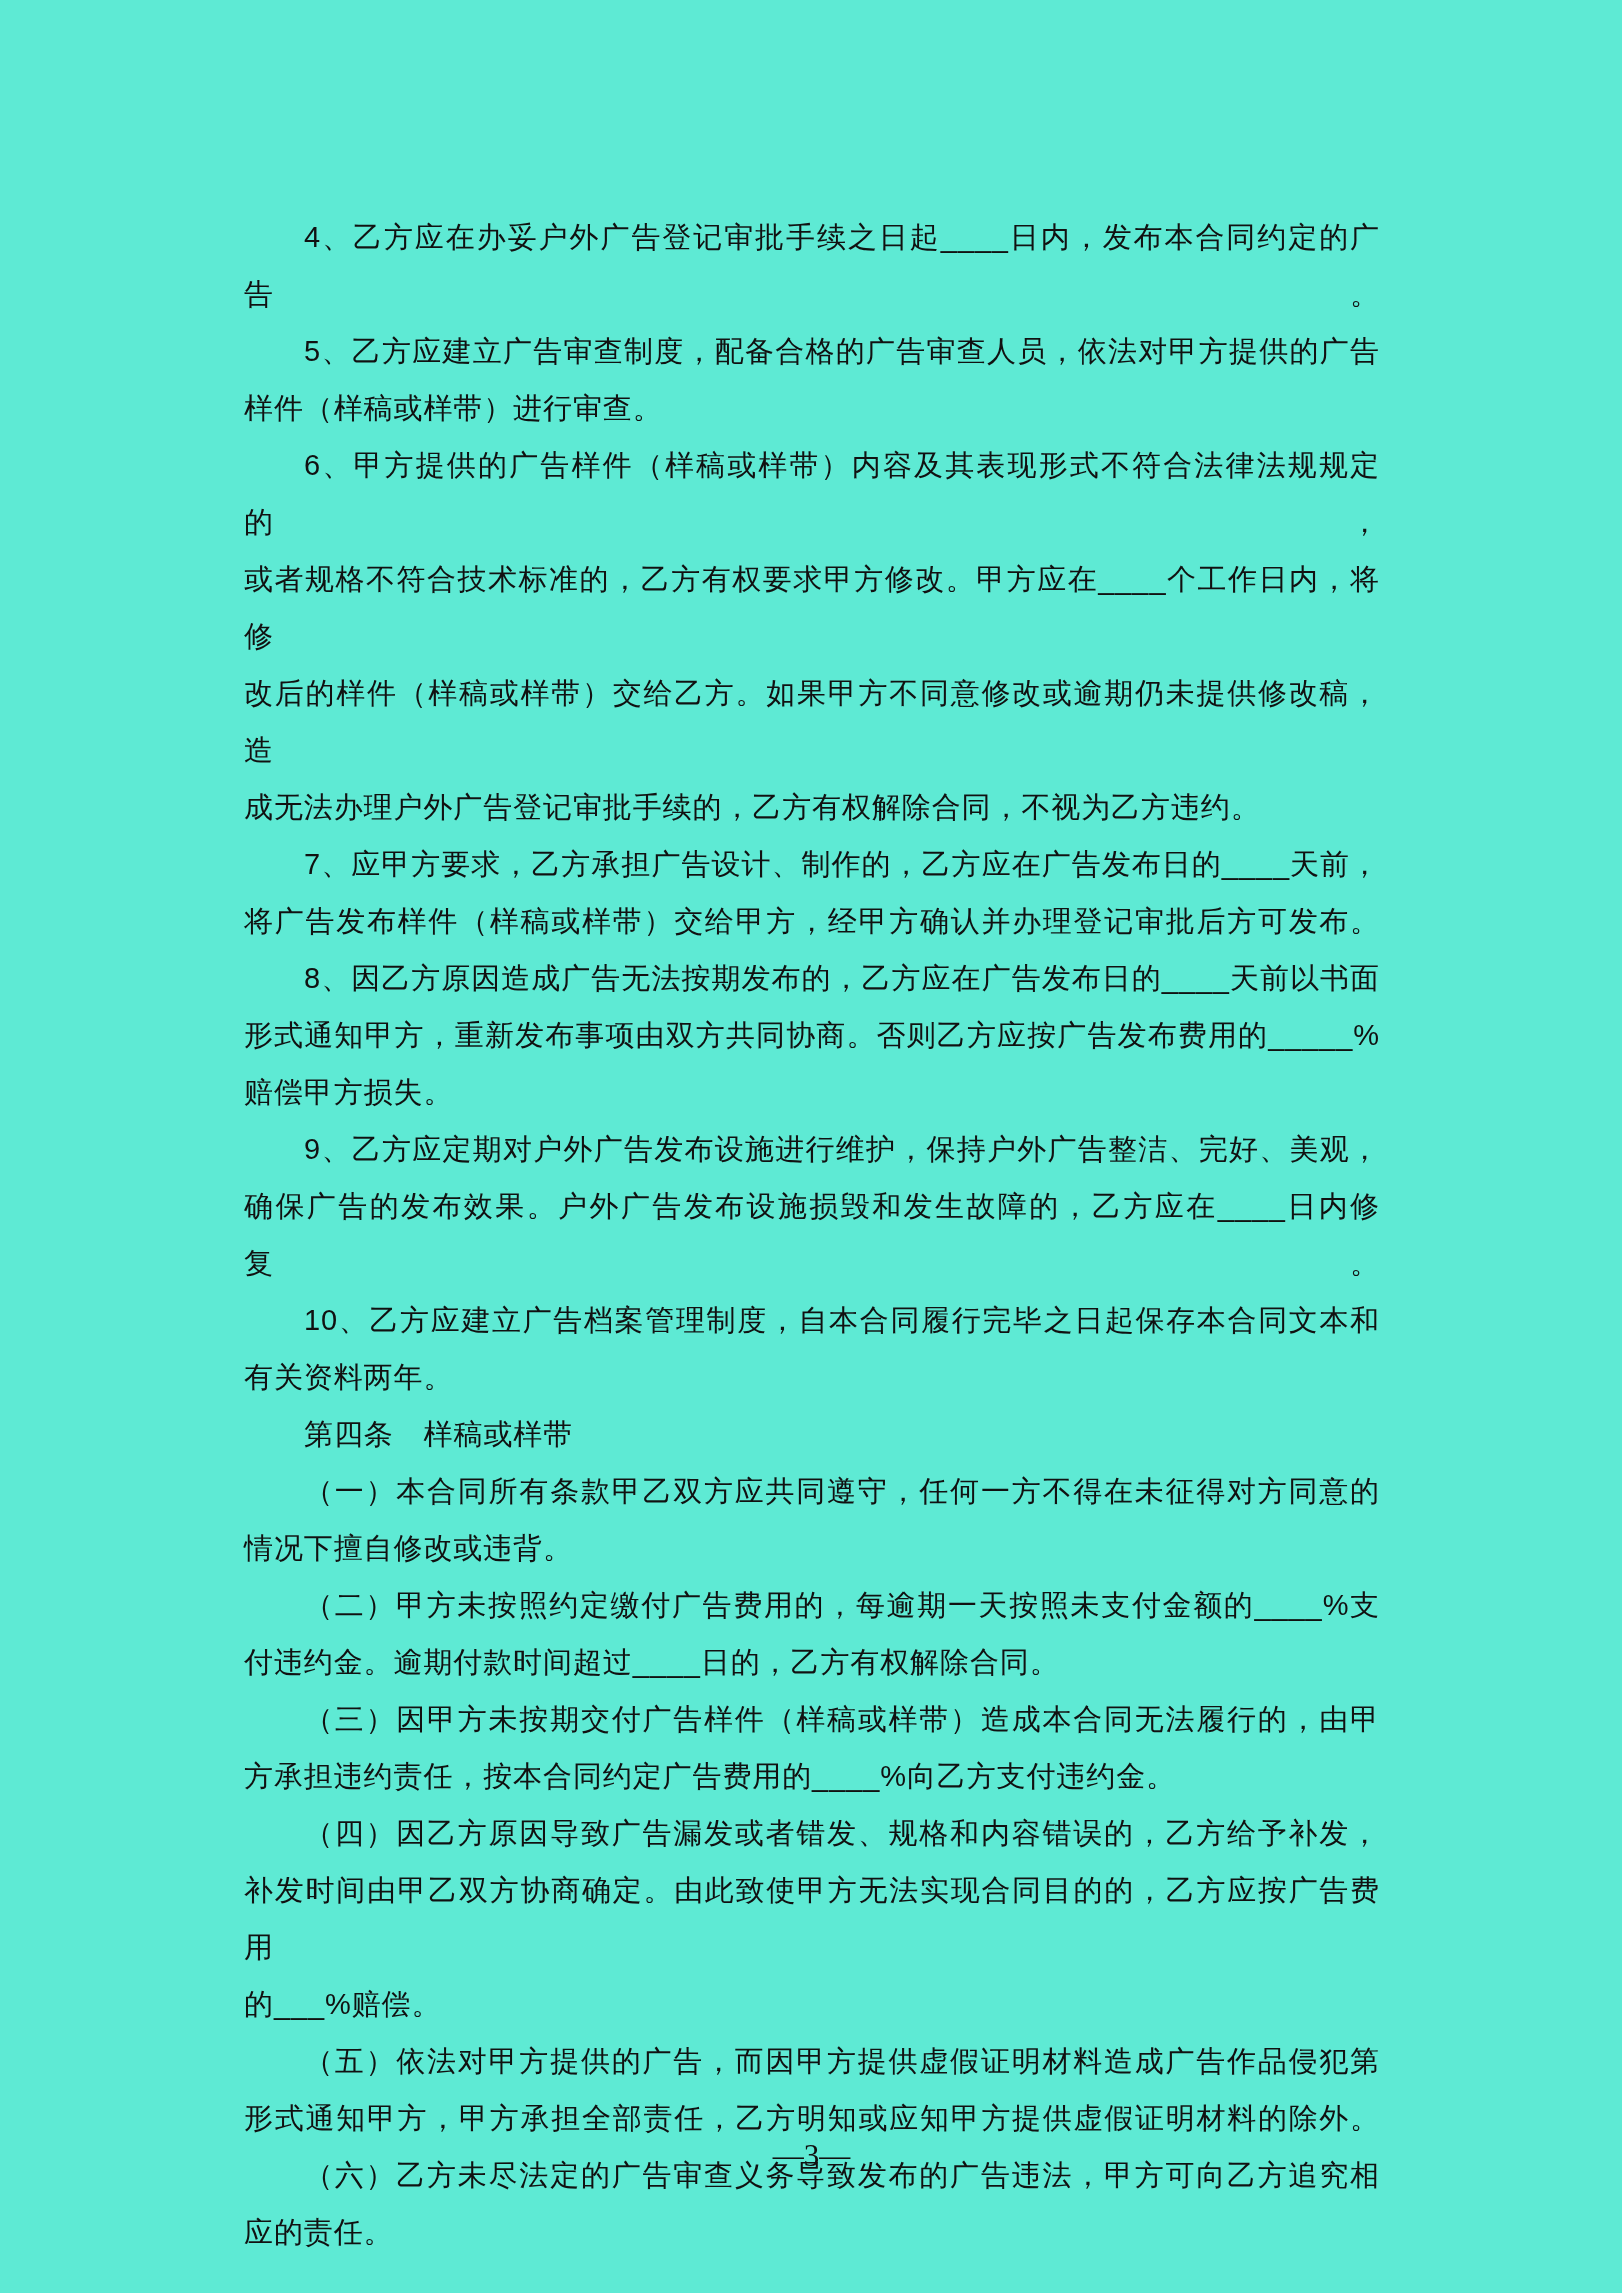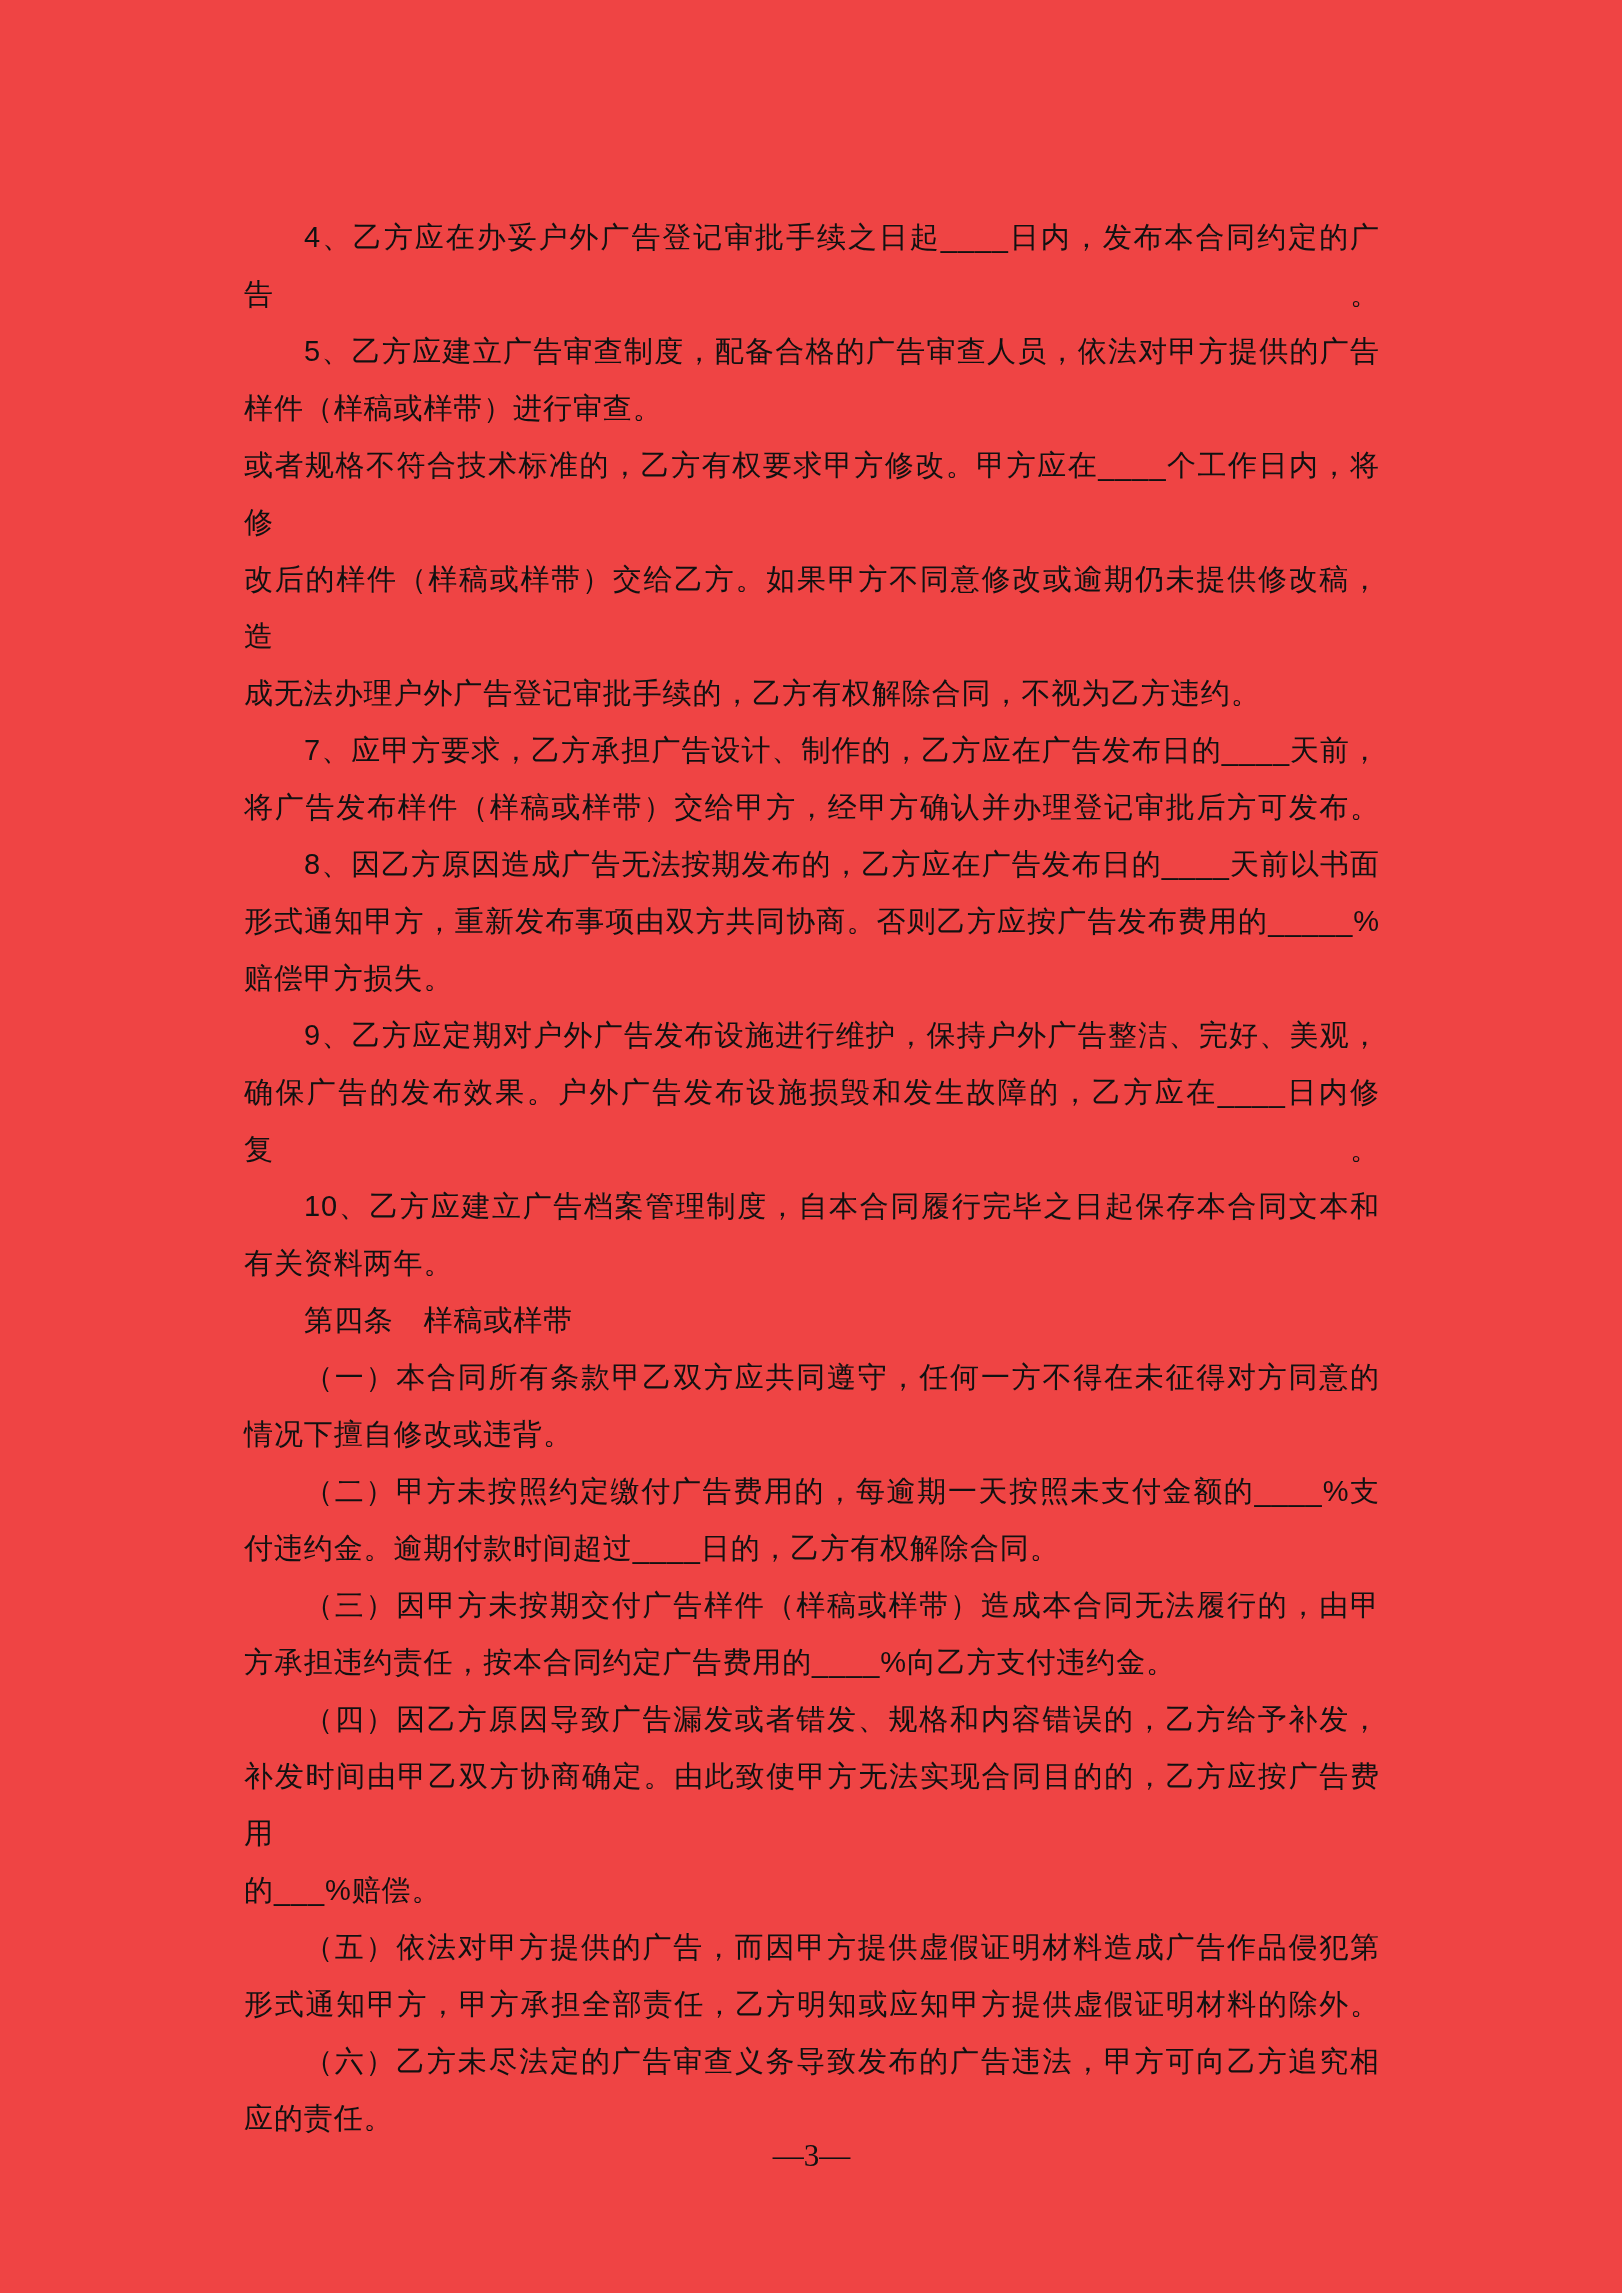--- a/index.html
+++ b/index.html
@@ -4,21 +4,21 @@
 <style>
   html, body {
     margin: 0;
     padding: 0;
     background: #ffffff;
   }
   .page {
     position: relative;
     width: 1623px;
     height: 2294px;
-    background: #ef4444;
+    background: #5eead4;
     overflow: hidden;
     font-family: "Liberation Sans", sans-serif;
     color: #111111;
   }
   .content {
     position: absolute;
     left: 244px;
     top: 209px;
     width: 1136px;
     font-size: 29px;
@@ -53,20 +53,21 @@
   }
 </style>
 </head>
 <body>
 
 <div class="page">
   <div class="content" id="doc-lines">
       <div class="line indent fill">4、乙方应在办妥户外广告登记审批手续之日起____日内，发布本合同约定的广告。</div>
       <div class="line indent fill">5、乙方应建立广告审查制度，配备合格的广告审查人员，依法对甲方提供的广告</div>
       <div class="line">样件（样稿或样带）进行审查。</div>
+      <div class="line indent fill">6、甲方提供的广告样件（样稿或样带）内容及其表现形式不符合法律法规规定的，</div>
       <div class="line fill">或者规格不符合技术标准的，乙方有权要求甲方修改。甲方应在____个工作日内，将修</div>
       <div class="line fill">改后的样件（样稿或样带）交给乙方。如果甲方不同意修改或逾期仍未提供修改稿，造</div>
       <div class="line">成无法办理户外广告登记审批手续的，乙方有权解除合同，不视为乙方违约。</div>
       <div class="line indent fill">7、应甲方要求，乙方承担广告设计、制作的，乙方应在广告发布日的____天前，</div>
       <div class="line fill">将广告发布样件（样稿或样带）交给甲方，经甲方确认并办理登记审批后方可发布。</div>
       <div class="line indent fill">8、因乙方原因造成广告无法按期发布的，乙方应在广告发布日的____天前以书面</div>
       <div class="line fill">形式通知甲方，重新发布事项由双方共同协商。否则乙方应按广告发布费用的_____%</div>
       <div class="line">赔偿甲方损失。</div>
       <div class="line indent fill">9、乙方应定期对户外广告发布设施进行维护，保持户外广告整洁、完好、美观，</div>
       <div class="line fill">确保广告的发布效果。户外广告发布设施损毁和发生故障的，乙方应在____日内修复。</div>

